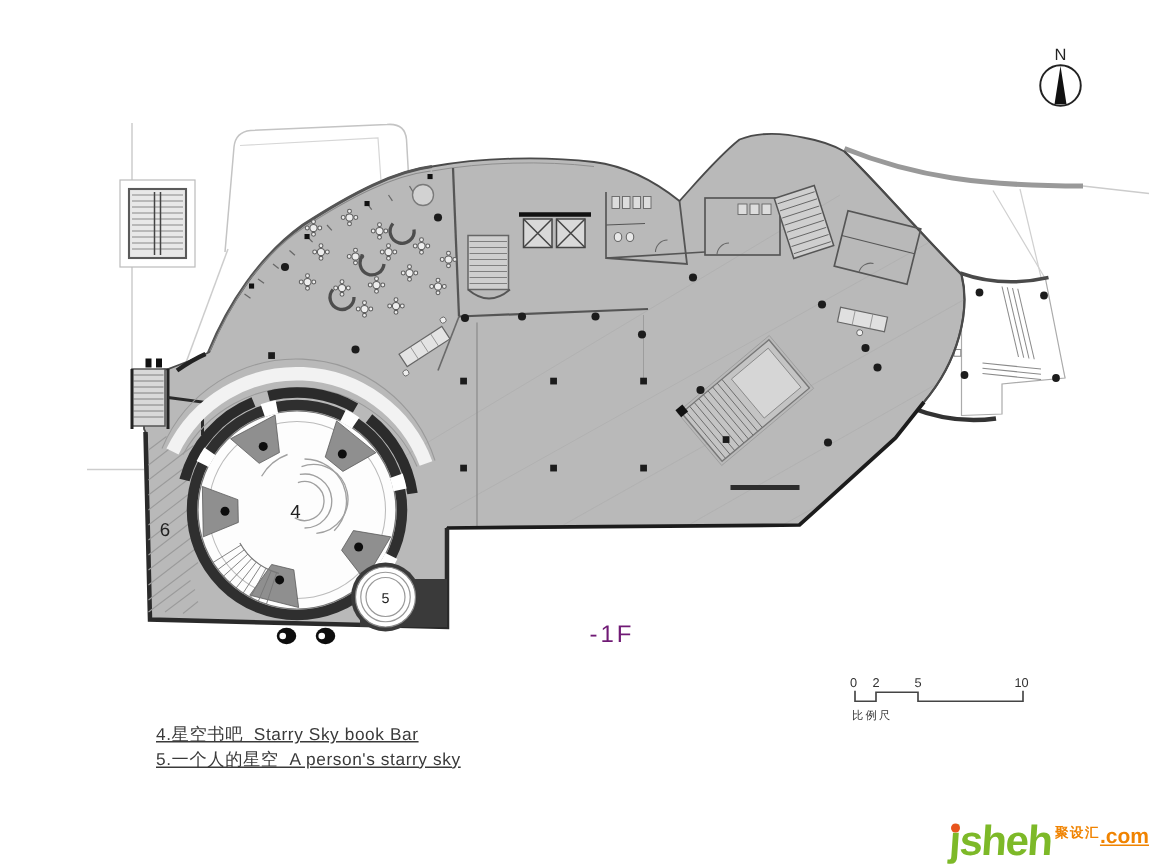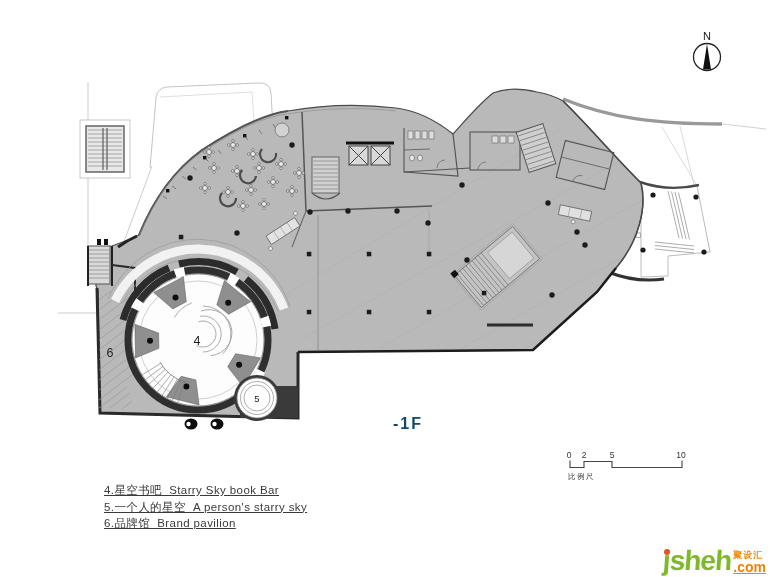--- a/index.html
+++ b/index.html
@@ -3,27 +3,27 @@
 <meta charset="utf-8">
 <style>
   html,body{margin:0;padding:0;background:#fff;}
   .stage{position:relative;width:770px;height:577px;background:#ffffff;overflow:hidden;
          font-family:"Liberation Sans","DejaVu Sans",sans-serif;}
   .plan-svg{position:absolute;left:0;top:0;}
   .legend{position:absolute;left:104px;top:482px;font-size:11.5px;line-height:16.5px;
           color:#3a3a3a;letter-spacing:0.4px;text-decoration:underline;}
   .legend div{white-space:pre;}
   .floor-label{position:absolute;left:378px;top:415px;width:60px;text-align:center;
-               font-size:16px;font-weight:bold;letter-spacing:2px;color:#0c4a6e;}
+               font-size:16px;font-weight:normal;letter-spacing:2px;color:#701a75;}
   .wm{position:absolute;right:4px;bottom:3px;display:flex;align-items:flex-start;}
   .wm-name{position:relative;font-size:28px;font-weight:800;color:#7db928;
            letter-spacing:-1px;line-height:26px;transform:skewX(-4deg);}
   .jdot{position:absolute;width:6px;height:6px;border-radius:50%;background:#e8541d;
         left:1px;top:1px;}
-  .wm-right{display:flex;flex-direction:column;margin-left:2px;padding-top:2px;}
+  .wm-right{display:flex;flex-direction:row;margin-left:2px;padding-top:2px;}
   .wm-zh{font-size:9px;font-weight:bold;color:#f08300;letter-spacing:1px;line-height:10px;}
   .wm-com{font-size:14px;font-weight:800;color:#f08300;line-height:14px;text-decoration:underline;}
   svg text{font-family:"Liberation Sans","DejaVu Sans",sans-serif;}
 </style>
 </head>
 <body>
 
 <div class="stage">
 
 <svg class="plan-svg" width="770" height="577" viewBox="0 0 770 577">
@@ -448,21 +448,20 @@
     <text x="612" y="458" font-size="8.5" fill="#333333" text-anchor="middle">5</text>
     <text x="681" y="458" font-size="8.5" fill="#333333" text-anchor="middle">10</text>
     <path d="M570,460.5 V467.5 H584 V461.5 H612 V467.5 H682 V460.5" fill="none" stroke="#444444" stroke-width="1.1"></path>
     <text x="568" y="479" font-size="7.5" fill="#333333" letter-spacing="1.5">比例尺</text>
   </g>
 </svg>
 
 <div class="legend">
   <div>4.星空书吧  Starry Sky book Bar</div>
   <div>5.一个人的星空  A person's starry sky</div>
-  <div>6.品牌馆  Brand pavilion</div>
 </div>
 
 <div class="floor-label">-1F</div>
 
 <div class="wm">
   <span class="wm-name">jsheh</span>
   <i class="jdot"></i>
   <span class="wm-right">
     <span class="wm-zh">聚设汇</span>
     <span class="wm-com">.com</span>

